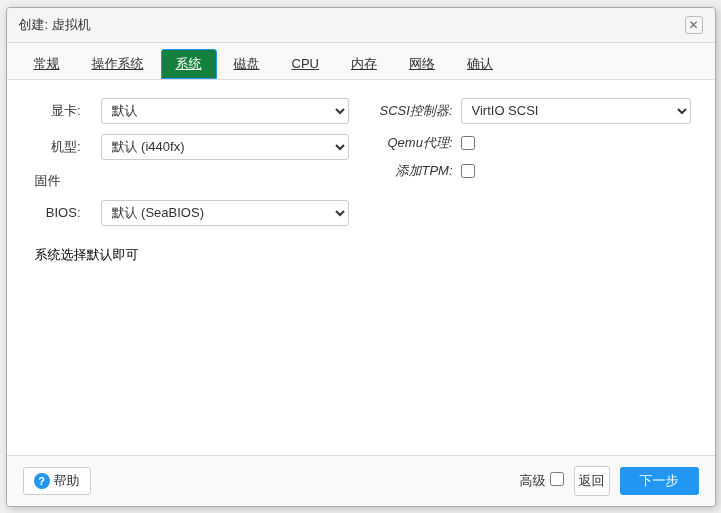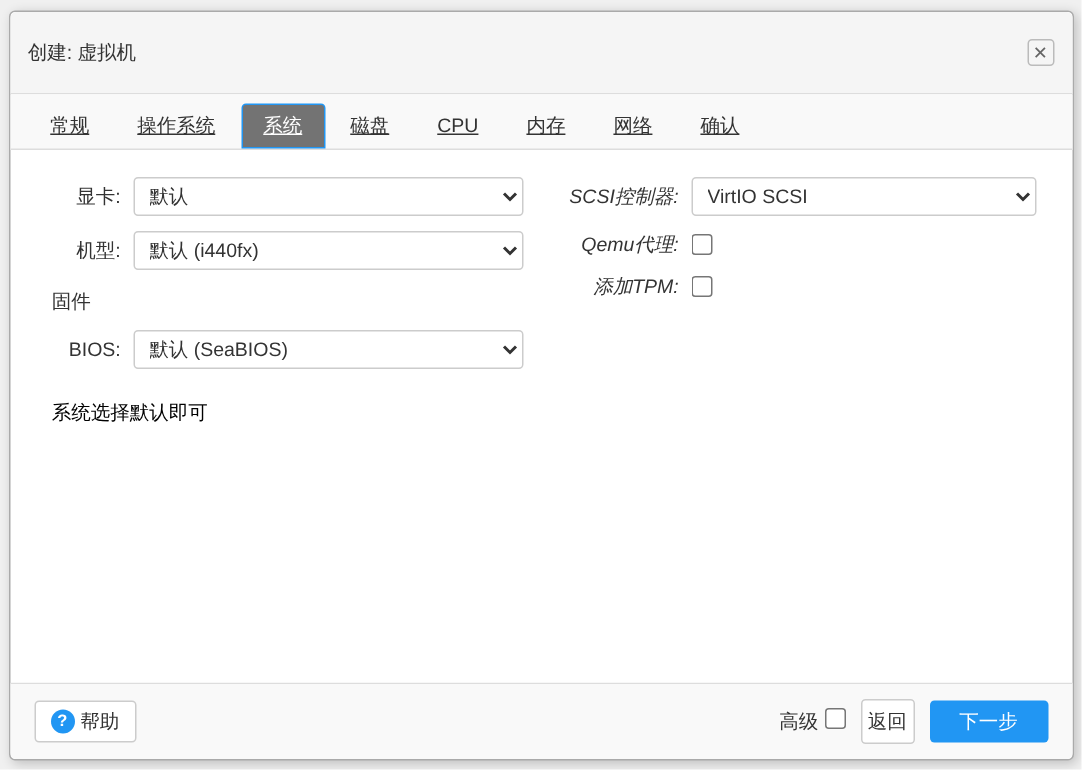--- a/index.html
+++ b/index.html
@@ -20,21 +20,21 @@
       background: #fff;
       border: 1px solid #aaa;
       border-radius: 4px;
       display: flex;
       flex-direction: column;
       box-shadow: 2px 2px 8px rgba(0,0,0,0.2);
     }
     .title-bar {
       background: #f5f5f5;
       border-bottom: 1px solid #ddd;
-      padding: 18px 12px;
+      padding: 8px 12px;
       display: flex;
       align-items: center;
       justify-content: space-between;
       border-radius: 4px 4px 0 0;
     }
     .title-bar-text {
       font-size: 13px;
       color: #333;
     }
     .close-btn {
@@ -62,21 +62,21 @@
       padding: 5px 14px;
       cursor: pointer;
       color: #333;
       border-radius: 3px 3px 0 0;
       border: 1px solid transparent;
       margin-right: 2px;
       font-size: 13px;
       text-decoration: underline;
     }
     .tab.active {
-      background: #737373;
+      background: #15803d;
       color: #fff;
       border-color: #2196f3;
     }
     .content {
       flex: 1;
       padding: 18px 24px;
       display: flex;
       flex-direction: column;
       gap: 0;
     }
@@ -93,21 +93,21 @@
     }
     .form-right {
       flex: 1;
       display: flex;
       flex-direction: column;
       gap: 10px;
     }
     .form-row {
       display: flex;
       align-items: center;
-      gap: 8px;
+      gap: 20px;
     }
     .form-row label {
       width: 50px;
       color: #333;
       text-align: right;
       flex-shrink: 0;
       font-size: 13px;
     }
     .form-row select {
       flex: 1;

